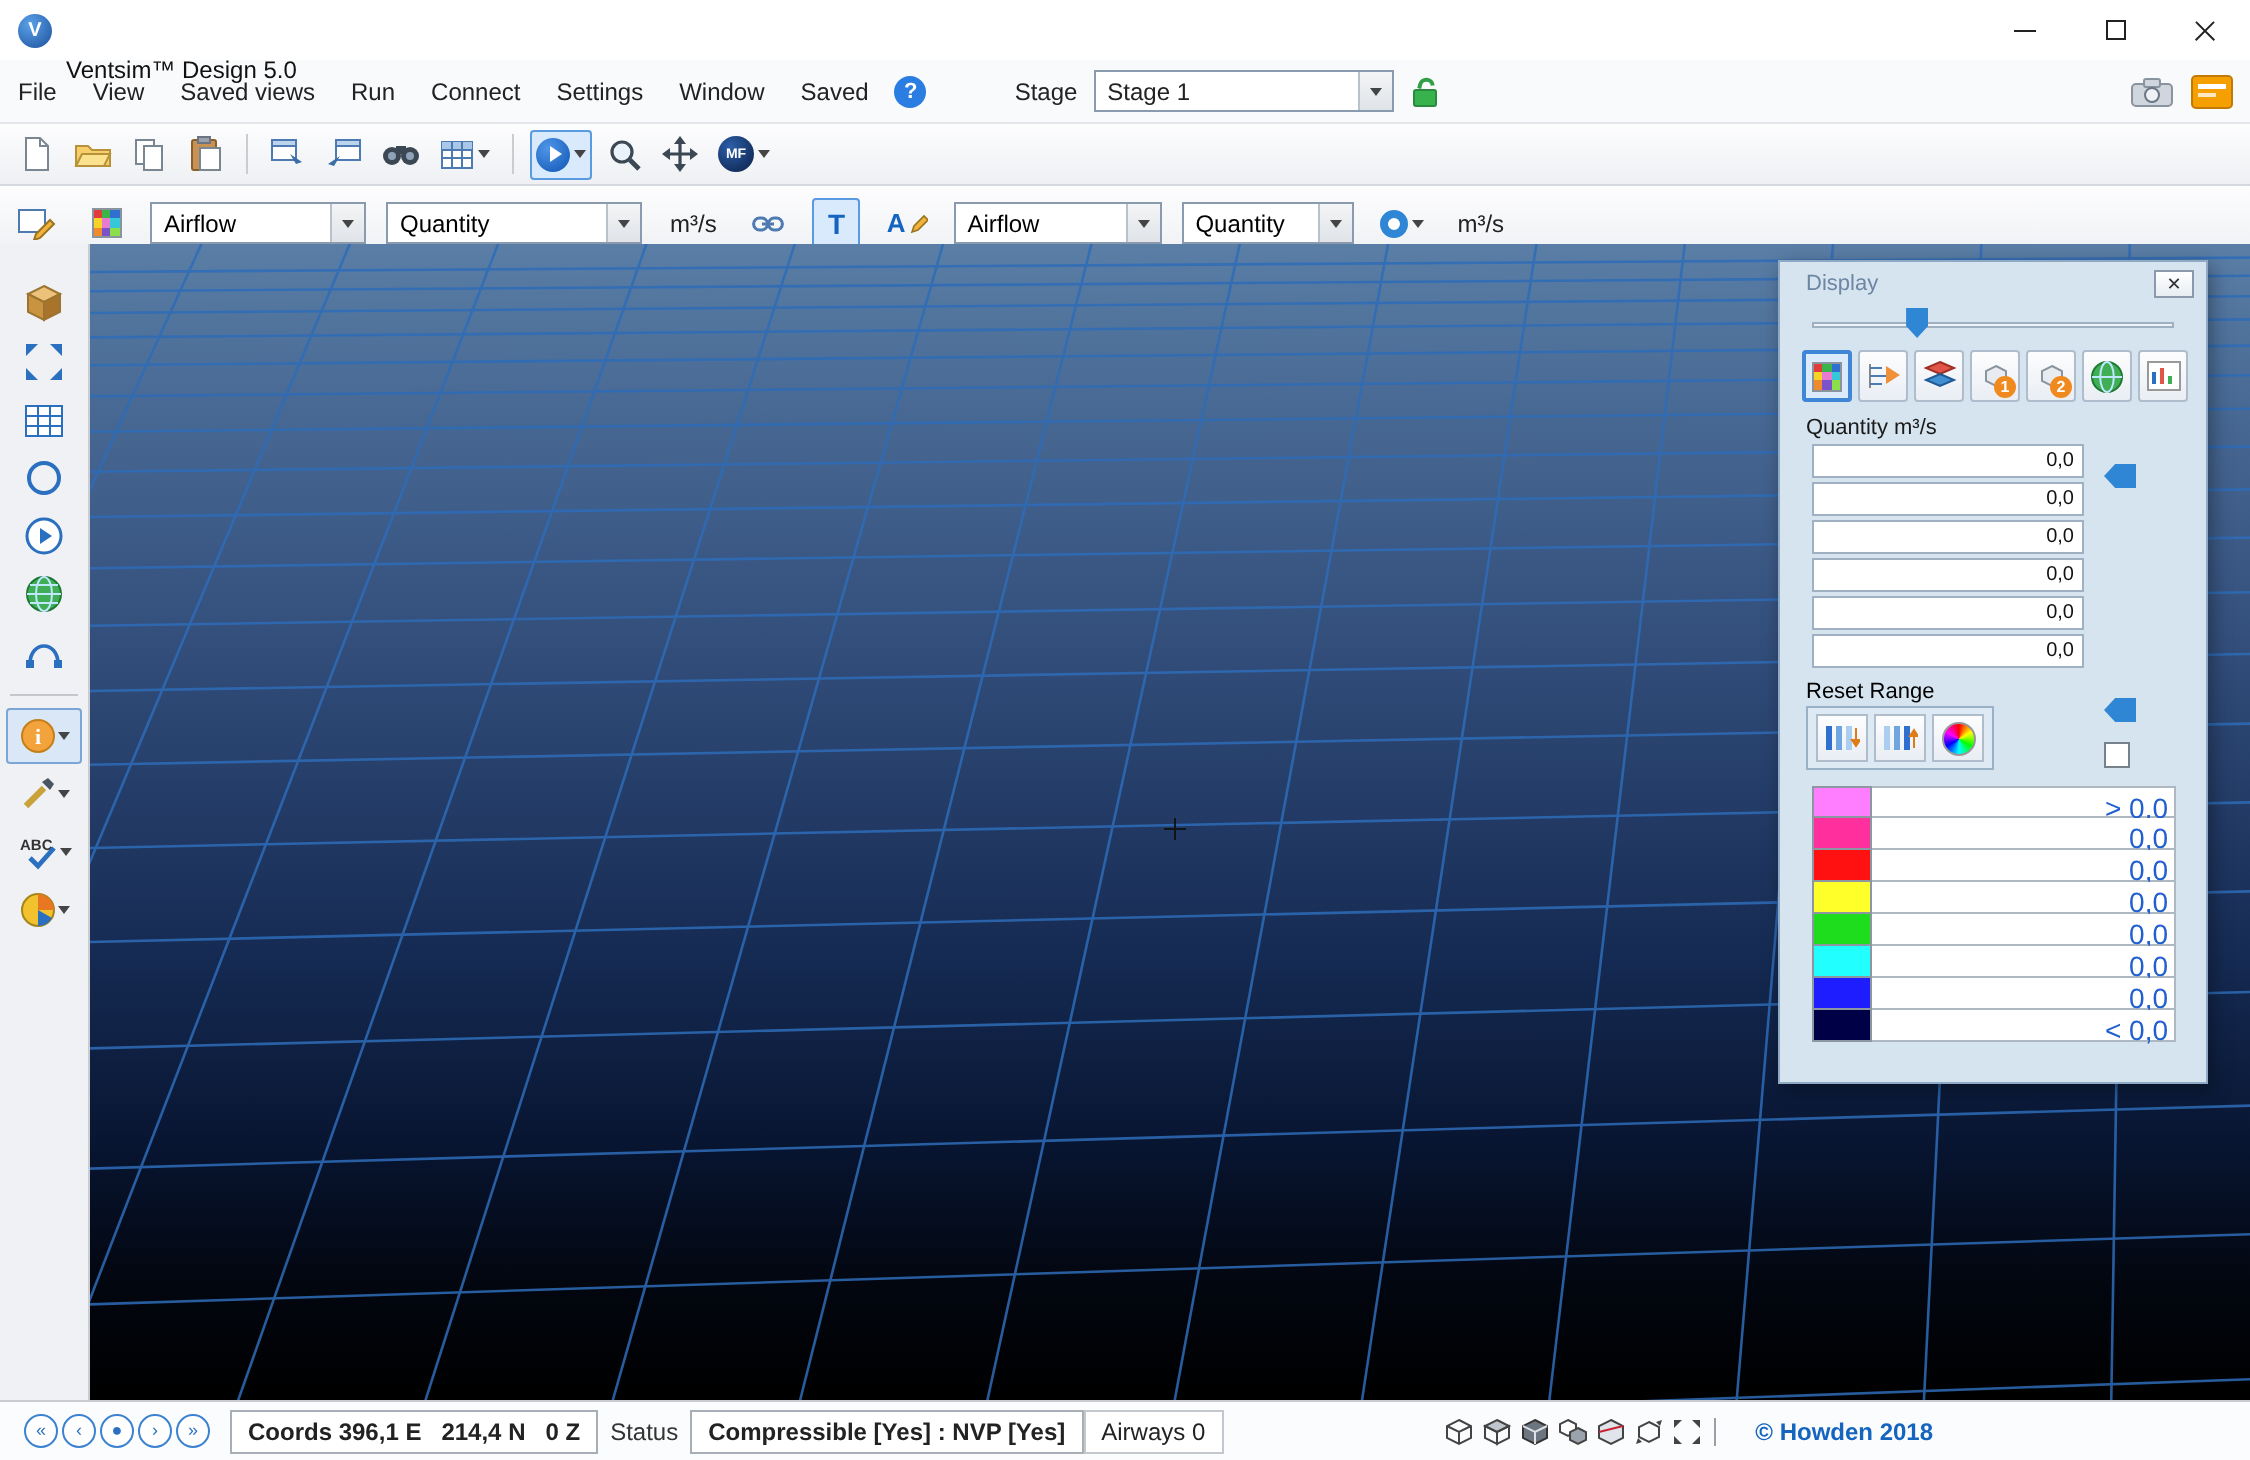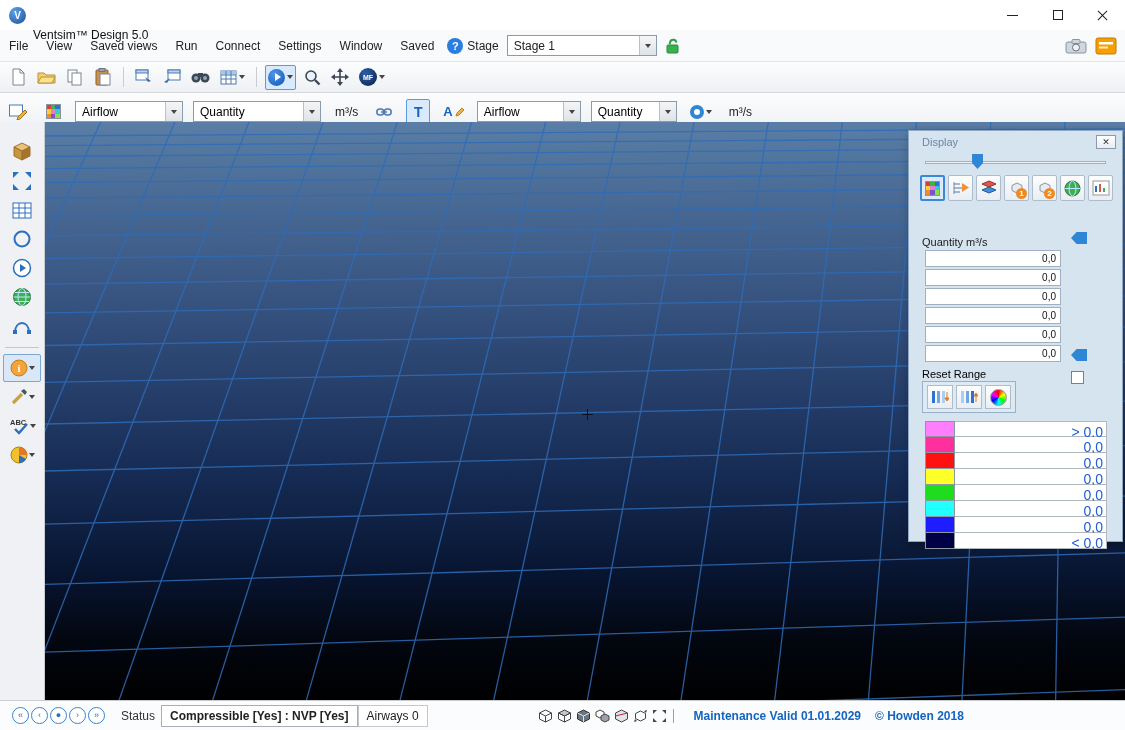--- a/index.html
+++ b/index.html
@@ -17,21 +17,21 @@
   .glyph-max { width:10px; height:10px; border:1px solid #222; }
   .glyph-close { position:relative; width:11px; height:11px; }
   .glyph-close i, .glyph-close b { position:absolute; left:-1px; top:5px; width:13px; height:1.2px; background:#222; }
   .glyph-close i { transform:rotate(45deg);} .glyph-close b { transform:rotate(-45deg);}
 
   
   .menubar { height:32px; display:flex; align-items:center; background:#f9fafb; border-bottom:1px solid #e3e5e8; font-size:12px; color:#222; }
   .menu-item { padding:5px 9px; cursor:default; }
   .help-circle { width:16px; height:16px; border-radius:50%; background:#2a7de1; color:#fff; font-size:11px; font-weight:bold;
     display:flex; align-items:center; justify-content:center; margin:0 4px; }
-  .stage-label { margin-right:8px; }
+  .stage-label { margin-left:40px; margin-right:8px; }
   .combo { display:flex; align-items:center; height:21px; background:#fff; border:1px solid #8a9bb0; font-size:12px; }
   .combo-text { flex:1; padding:0 6px; white-space:nowrap; overflow:hidden; }
   .combo-arrow { width:17px; height:100%; background:linear-gradient(#f4f5f6,#dfe3e8); border-left:1px solid #b8c2cc;
     display:flex; align-items:center; justify-content:center; }
   .tri-down { width:0; height:0; border-left:3.5px solid transparent; border-right:3.5px solid transparent; border-top:4px solid #444; }
   .stage-combo { width:150px; margin-right:9px; }
   .mright { margin-left:auto; display:flex; align-items:center; gap:8px; padding-right:8px; }
 
   
   .toolbar { display:flex; align-items:center; background:linear-gradient(#fdfdfe,#eef0f3); border-bottom:1px solid #d5d8dc; }
@@ -63,36 +63,36 @@
   .side-sep { width:34px; height:1px; background:#c4c8cd; margin:6px 0; }
 
   .canvas { position:relative; flex:1; overflow:hidden; cursor:crosshair;
     background:linear-gradient(180deg,#5a7ea6 0%,#4a6c96 12%,#3a5784 28%,#27406c 45%,#152a52 62%,#081531 78%,#02060f 90%,#000 100%); }
   .canvas svg.grid { position:absolute; inset:0; }
   .crosshair { position:absolute; left:537px; top:287px; width:11px; height:11px; }
   .crosshair::before { content:""; position:absolute; left:5px; top:0; width:1px; height:11px; background:#101418; }
   .crosshair::after { content:""; position:absolute; top:5px; left:0; height:1px; width:11px; background:#101418; }
 
   
-  .panel { position:absolute; left:863px; top:8px; width:215px; height:412px; background:#d6e4f0; border:1px solid #8fa8c4;
+  .panel { position:absolute; left:844px; top:8px; width:215px; height:412px; background:#d6e4f0; border:1px solid #8fa8c4;
     box-shadow:2px 3px 9px rgba(0,0,0,.35); font-size:11px; }
   .panel-header { height:20px; display:flex; align-items:center; padding:2px 6px 0 13px; color:#6c86a3; font-size:11px; }
   .panel-close { margin-left:auto; width:20px; height:14px; background:linear-gradient(#fff,#e8edf2); border:1px solid #8a99ab;
     display:flex; align-items:center; justify-content:center; font-size:9px; color:#333; line-height:1; }
   .pslider { position:relative; height:18px; margin:2px 16px 0 16px; }
   .pslider .track { position:absolute; top:8px; left:0; right:0; height:3px; background:#eef3f8; border:1px solid #9fb0c2; }
   .pslider .thumb { position:absolute; top:1px; left:26%; width:11px; height:15px; background:#2f86d4;
     clip-path:polygon(0 0,100% 0,100% 60%,50% 100%,0 60%); }
   .ptabs { display:flex; gap:3px; padding:4px 0 0 11px; }
   .pbtn { position:relative; width:25px; height:26px; background:linear-gradient(#fdfdfe,#e9eef4); border:1px solid #aebccb; border-radius:2px;
     display:flex; align-items:center; justify-content:center; }
   .pbtn.selected { border:2px solid #3f86d6; background:#dcebfb; }
   .pbtn .num-badge { position:absolute; right:1px; bottom:1px; width:11px; height:11px; border-radius:50%; background:#f08a1e;
     color:#fff; font-size:8px; font-weight:bold; display:flex; align-items:center; justify-content:center; }
-  .q-label { padding:7px 0 2px 13px; color:#1a1a1a;margin-top:28px; }
+  .q-label { padding:7px 0 2px 13px; color:#1a1a1a; }
   .fields { position:relative; padding-left:16px; }
   .pfield { display:block; width:136px; height:17px; margin-bottom:2px; border:1px solid #9fb0c2; background:#fff;
     font-family:"Liberation Sans",sans-serif; font-size:10px; text-align:right; padding-right:4px; color:#111; }
   .h-thumb { position:absolute; width:16px; height:12px; background:#2f86d4; clip-path:polygon(0 50%,35% 0,100% 0,100% 100%,35% 100%); }
   .reset-label { padding:4px 0 1px 13px; }
   .reset-box { margin-left:13px; width:94px; height:32px; border:1px solid #9ab0c6; display:flex; align-items:center; gap:3px; padding-left:4px; background:#dde9f3;}
   .rbtn { width:26px; height:24px; background:linear-gradient(#fdfdfe,#e9eef4); border:1px solid #aebccb; display:flex; align-items:center; justify-content:center; }
   .wheel { width:17px; height:17px; border-radius:50%; border:1px solid #999;
     background:conic-gradient(#f00,#ff0,#0f0,#0ff,#00f,#f0f,#f00); }
   .pcheck { position:absolute; left:162px; top:240px; width:13px; height:13px; background:#fff; border:1px solid #77818c; }
@@ -604,20 +604,21 @@
   </div>
 
   <div class="statusbar">
     <div class="nav-btns">
       <span class="nav-btn">«</span>
       <span class="nav-btn">‹</span>
       <span class="nav-btn">●</span>
       <span class="nav-btn">›</span>
       <span class="nav-btn">»</span>
     </div>
+    <span class="sbox">Coords 396,1 E   214,4 N   0 Z</span>
     <span class="slabel">Status</span>
     <span class="sbox">Compressible [Yes] : NVP [Yes]</span>
     <span class="sbox-light">Airways 0</span>
     <div class="view-icons">
       <svg width="15" height="14">
           <path d="M7.5 1l6 3v6l-6 3-6-3V4z" fill="none" stroke="#444"></path>
           <path d="M1.5 4l6 3 6-3M7.5 7v6" fill="none" stroke="#444"></path>
         </svg>
       <svg width="15" height="14">
           <path d="M7.5 1l6 3-6 3-6-3z" fill="#bfc6cd" stroke="#444"></path>
@@ -639,17 +640,16 @@
           <path d="M7.5 2l5 2.5v5L7.5 12l-5-2.5v-5z" fill="none" stroke="#444"></path>
           <path d="M1 13l3-1-2-2z" fill="#444"></path>
           <path d="M14 1l-3 1 2 2z" fill="#444"></path>
         </svg>
       <svg width="15" height="14">
           <path d="M1 1h4L1 5zM14 1v4l-4-4M1 13V9l4 4M14 13h-4l4-4z" fill="#444"></path>
         </svg>
     </div>
     <span class="vbar"></span>
     <div class="sb-right">
-      <span class="blue-text">Maintenance Valid 01.01.2029</span>
       <span class="blue-text">© Howden 2018</span>
     </div>
   </div>
 </div>
 
 </body></html>

